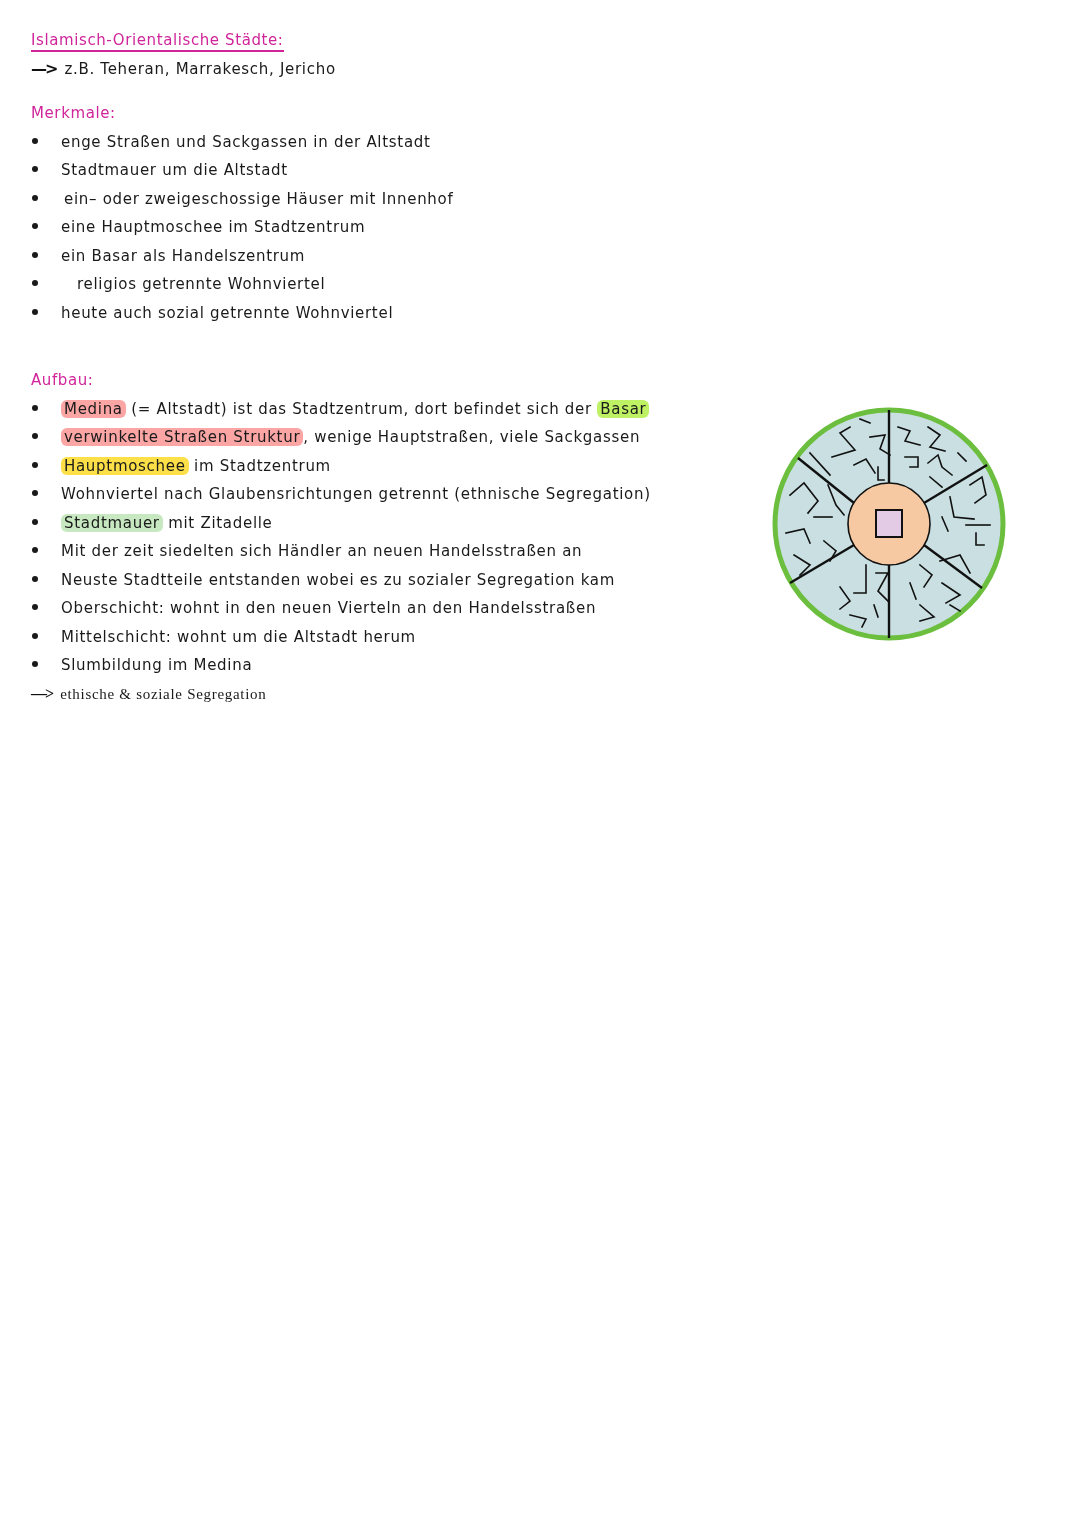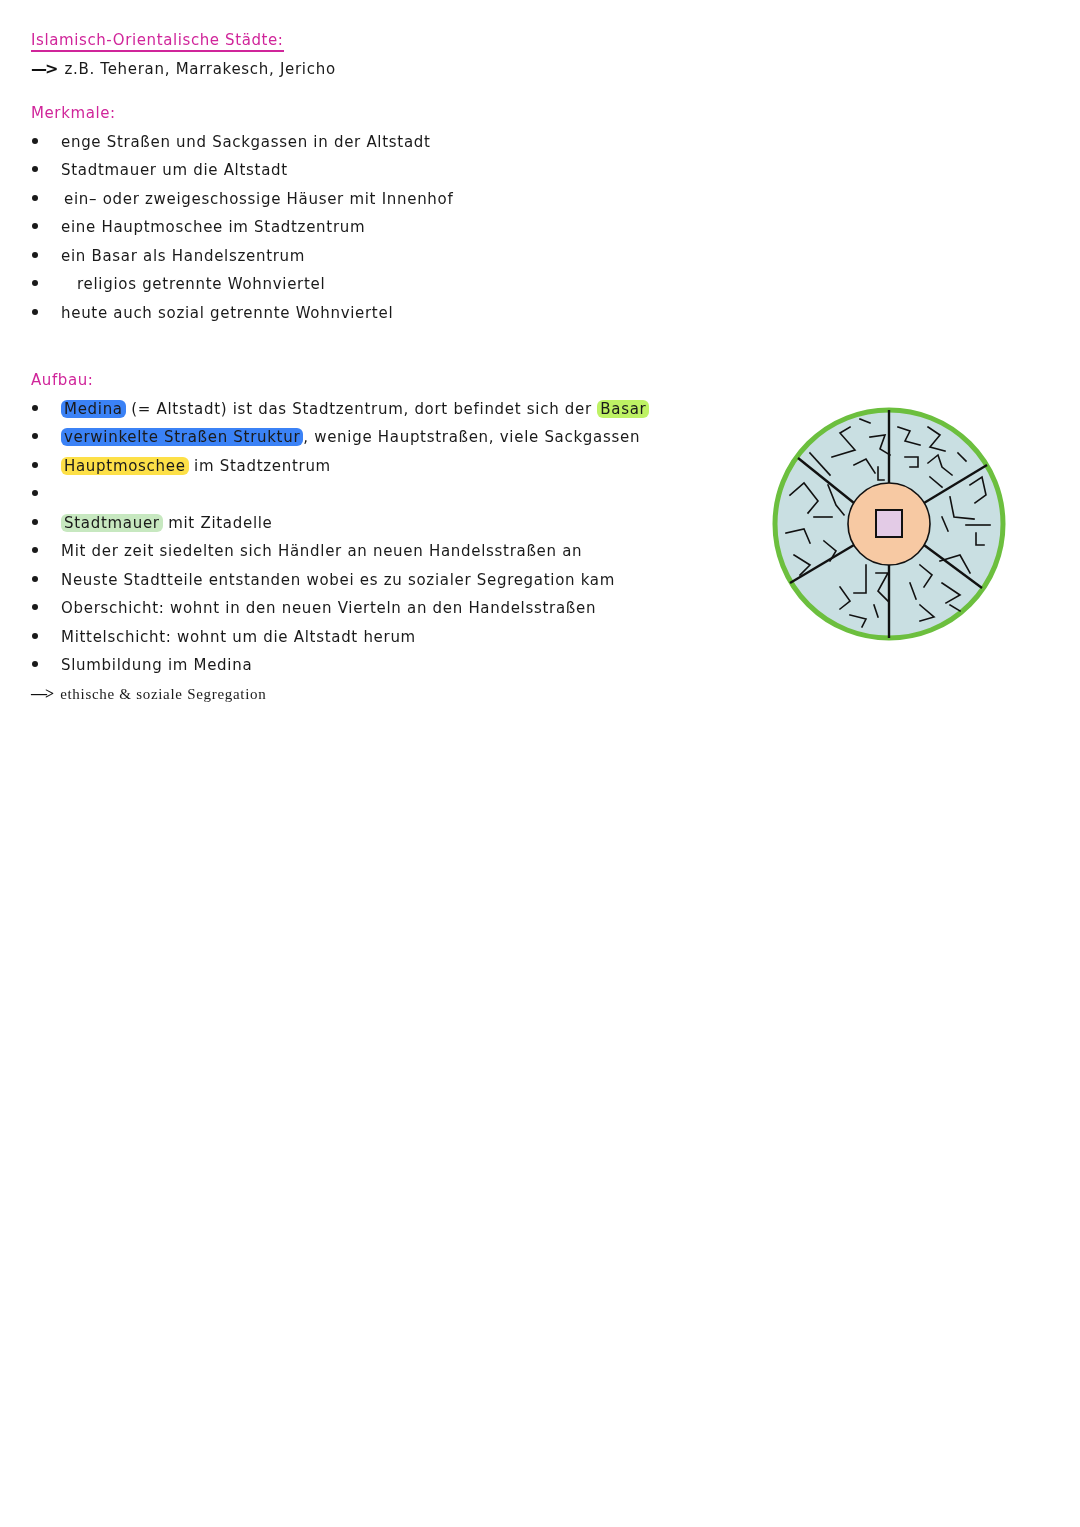--- a/index.html
+++ b/index.html
@@ -63,21 +63,21 @@
       width: 6px; height: 6px;
       border-radius: 50%;
       background: #1a1a1a;
       vertical-align: middle;
       margin: 0 23px 3px 1px;
     }
     .hl {
       padding: 0 3px;
       border-radius: 6px;
     }
-    .hl-teal  { background: #3b82f6; }
+    .hl-teal  { background: #fca5a5; }
     .hl-peach { background: #bef264; }
     .hl-pink  { background: #fde047; }
     .hl-green { background: #c7e8c0; }
 
     .diagram {
       position: absolute;
       left: 770px;
       top: 405px;
       width: 238px;
       height: 238px;
@@ -105,21 +105,21 @@
     <div class="bullet-item" style="top:274px;"><span class="bullet-dot"></span><span style="margin-left:16px">religios getrennte Wohnviertel</span></div>
     <div class="bullet-item" style="top:303px;"><span class="bullet-dot"></span><span>heute auch sozial getrennte Wohnviertel</span></div>
   </div>
 
   <div class="heading" style="top:371px;">Aufbau:</div>
 
   <div>
     <div class="bullet-item" style="top:399px;"><span class="bullet-dot"></span><span class="hl hl-teal">Medina</span><span> (= Altstadt) ist das Stadtzentrum, dort befindet sich der </span><span class="hl hl-peach">Basar</span></div>
     <div class="bullet-item" style="top:427px;"><span class="bullet-dot"></span><span class="hl hl-teal">verwinkelte Straßen Struktur</span><span>, wenige Hauptstraßen, viele Sackgassen</span></div>
     <div class="bullet-item" style="top:456px;"><span class="bullet-dot"></span><span class="hl hl-pink">Hauptmoschee</span><span> im Stadtzentrum</span></div>
-    <div class="bullet-item" style="top:484px;"><span class="bullet-dot"></span></div>
+    <div class="bullet-item" style="top:484px;"><span class="bullet-dot"></span><span>Wohnviertel nach Glaubensrichtungen getrennt (ethnische Segregation)</span></div>
     <div class="bullet-item" style="top:513px;"><span class="bullet-dot"></span><span class="hl hl-green">Stadtmauer</span><span> mit Zitadelle</span></div>
     <div class="bullet-item" style="top:541px;"><span class="bullet-dot"></span><span>Mit der zeit siedelten sich Händler an neuen Handelsstraßen an</span></div>
     <div class="bullet-item" style="top:570px;"><span class="bullet-dot"></span><span>Neuste Stadtteile entstanden wobei es zu sozialer Segregation kam</span></div>
     <div class="bullet-item" style="top:598px;"><span class="bullet-dot"></span><span>Oberschicht: wohnt in den neuen Vierteln an den Handelsstraßen</span></div>
     <div class="bullet-item" style="top:627px;"><span class="bullet-dot"></span><span>Mittelschicht: wohnt um die Altstadt herum</span></div>
     <div class="bullet-item" style="top:655px;"><span class="bullet-dot"></span><span>Slumbildung im Medina</span></div>
   </div>
 
   <div class="line" style="top:684px;font-family:Liberation Serif, serif;">
     <span class="arrow">—&gt;</span><span>ethische &amp; soziale Segregation</span>

